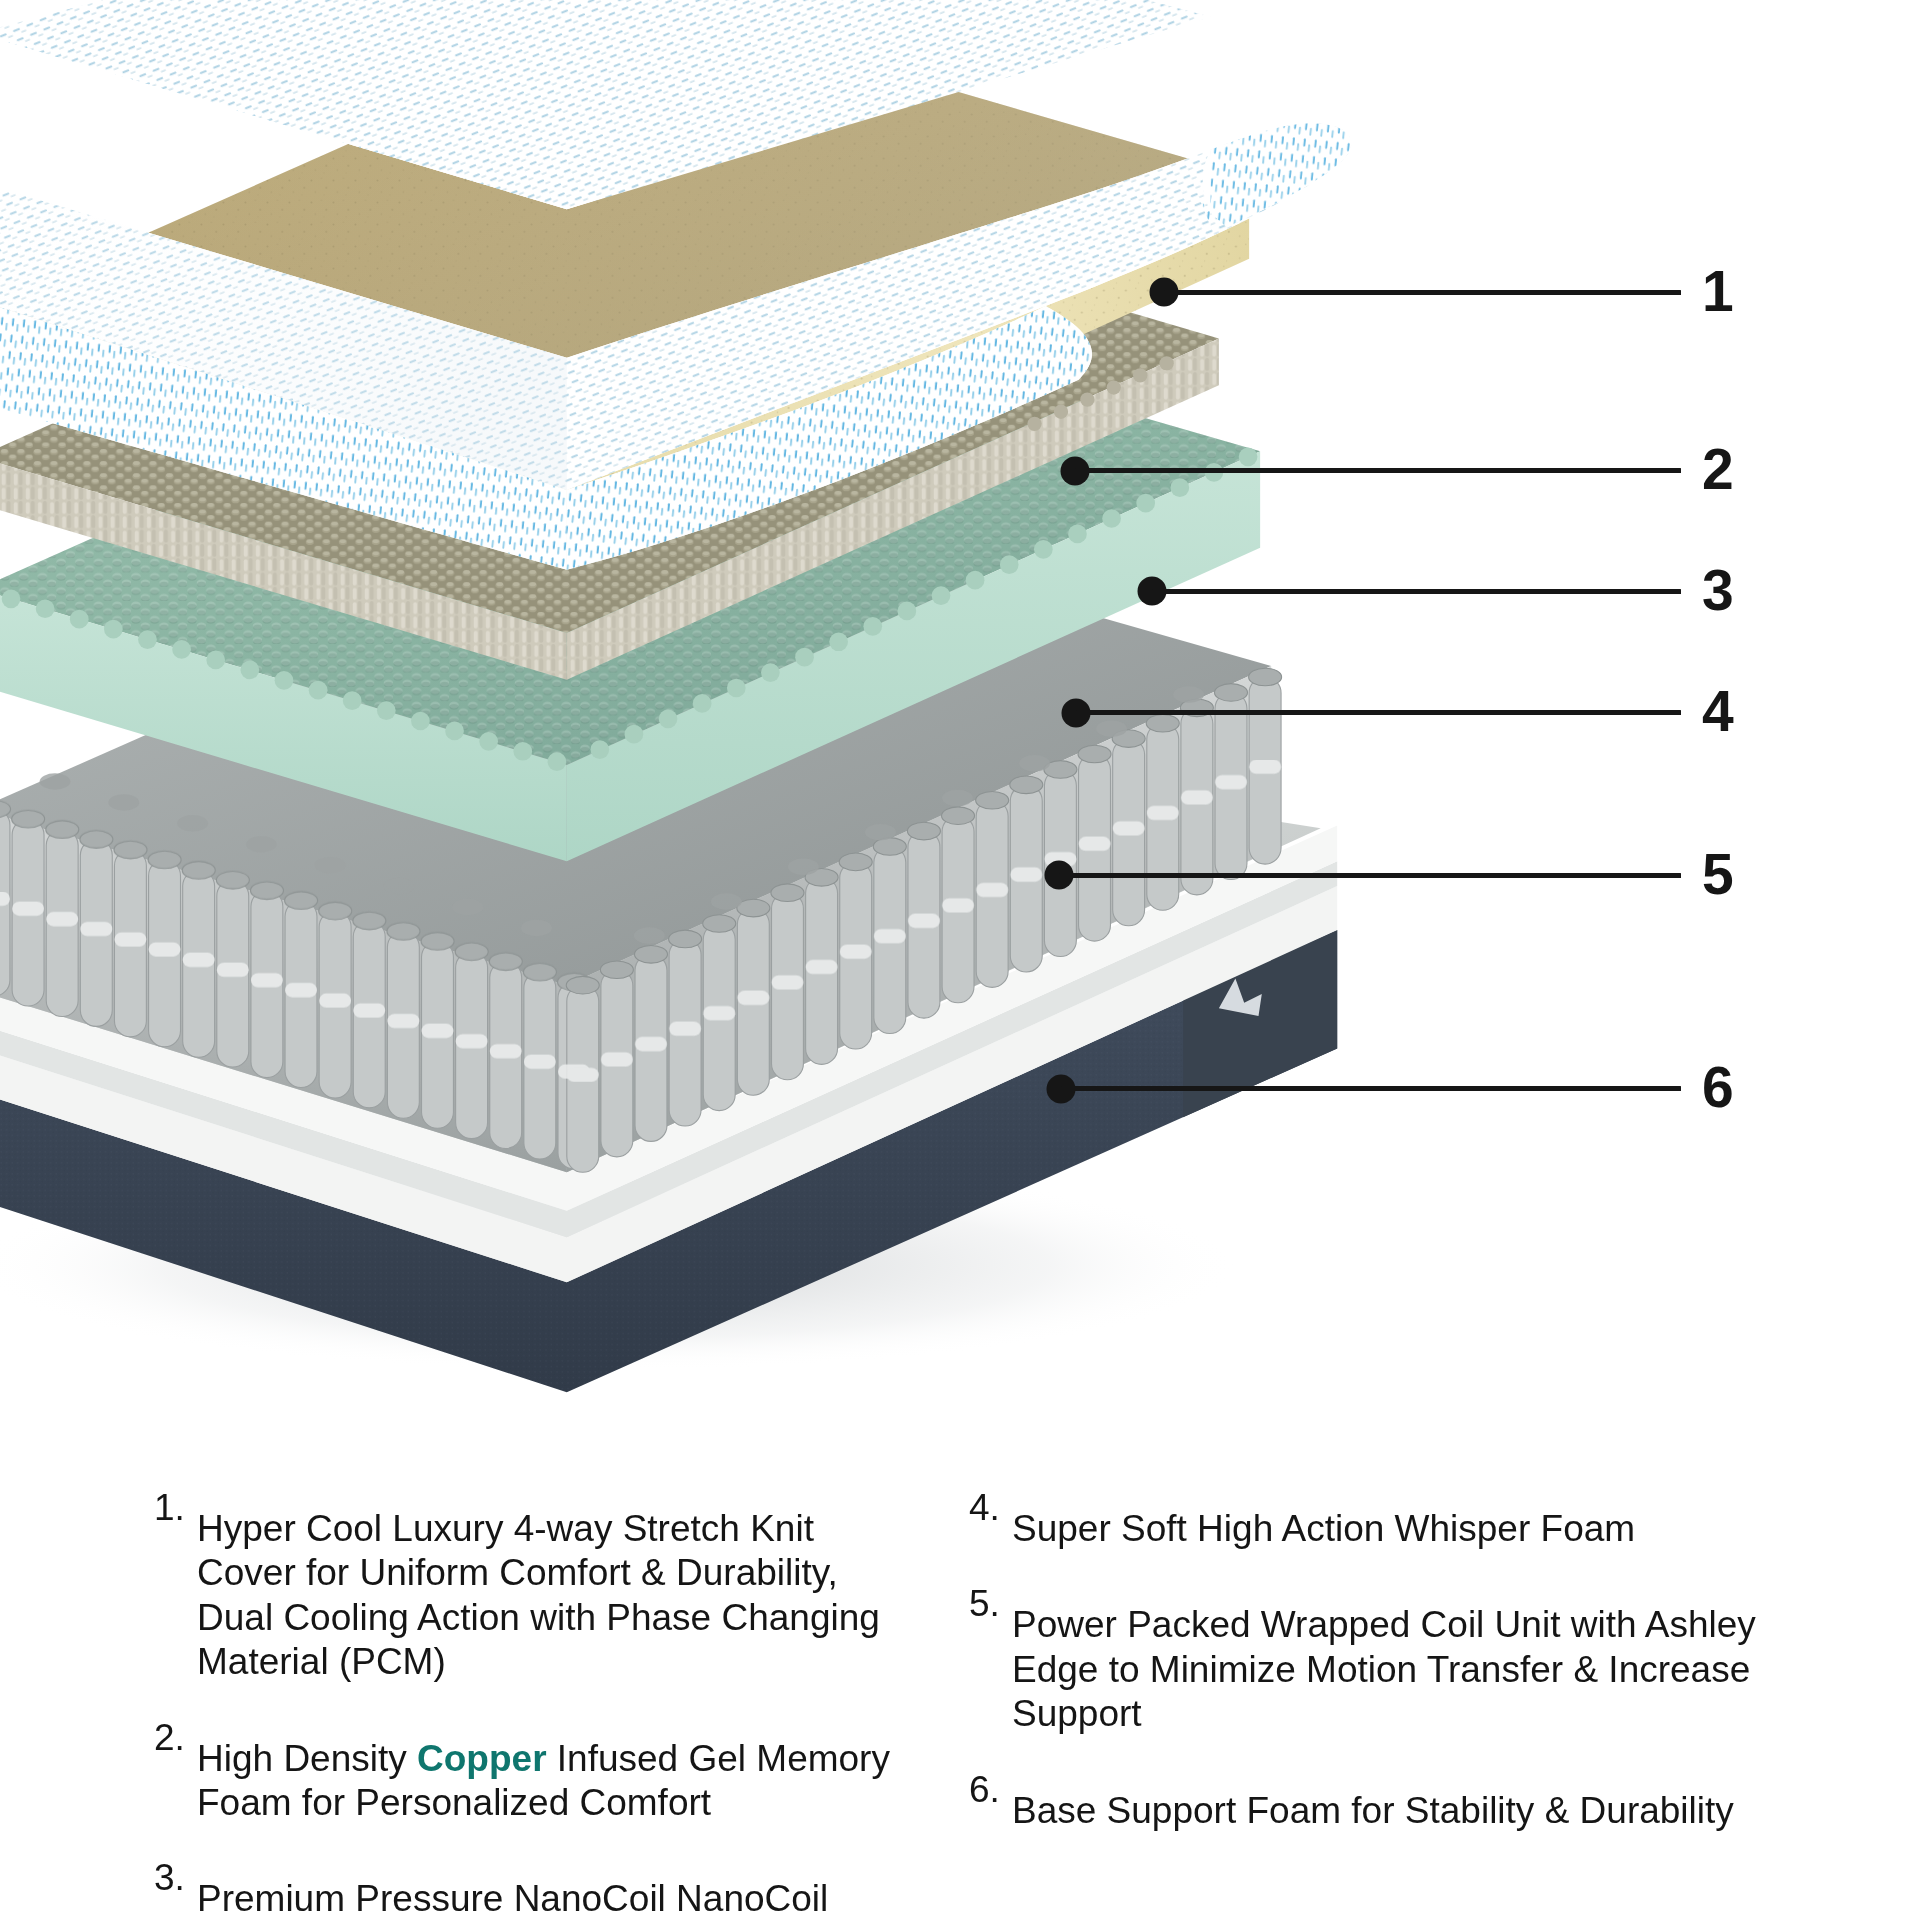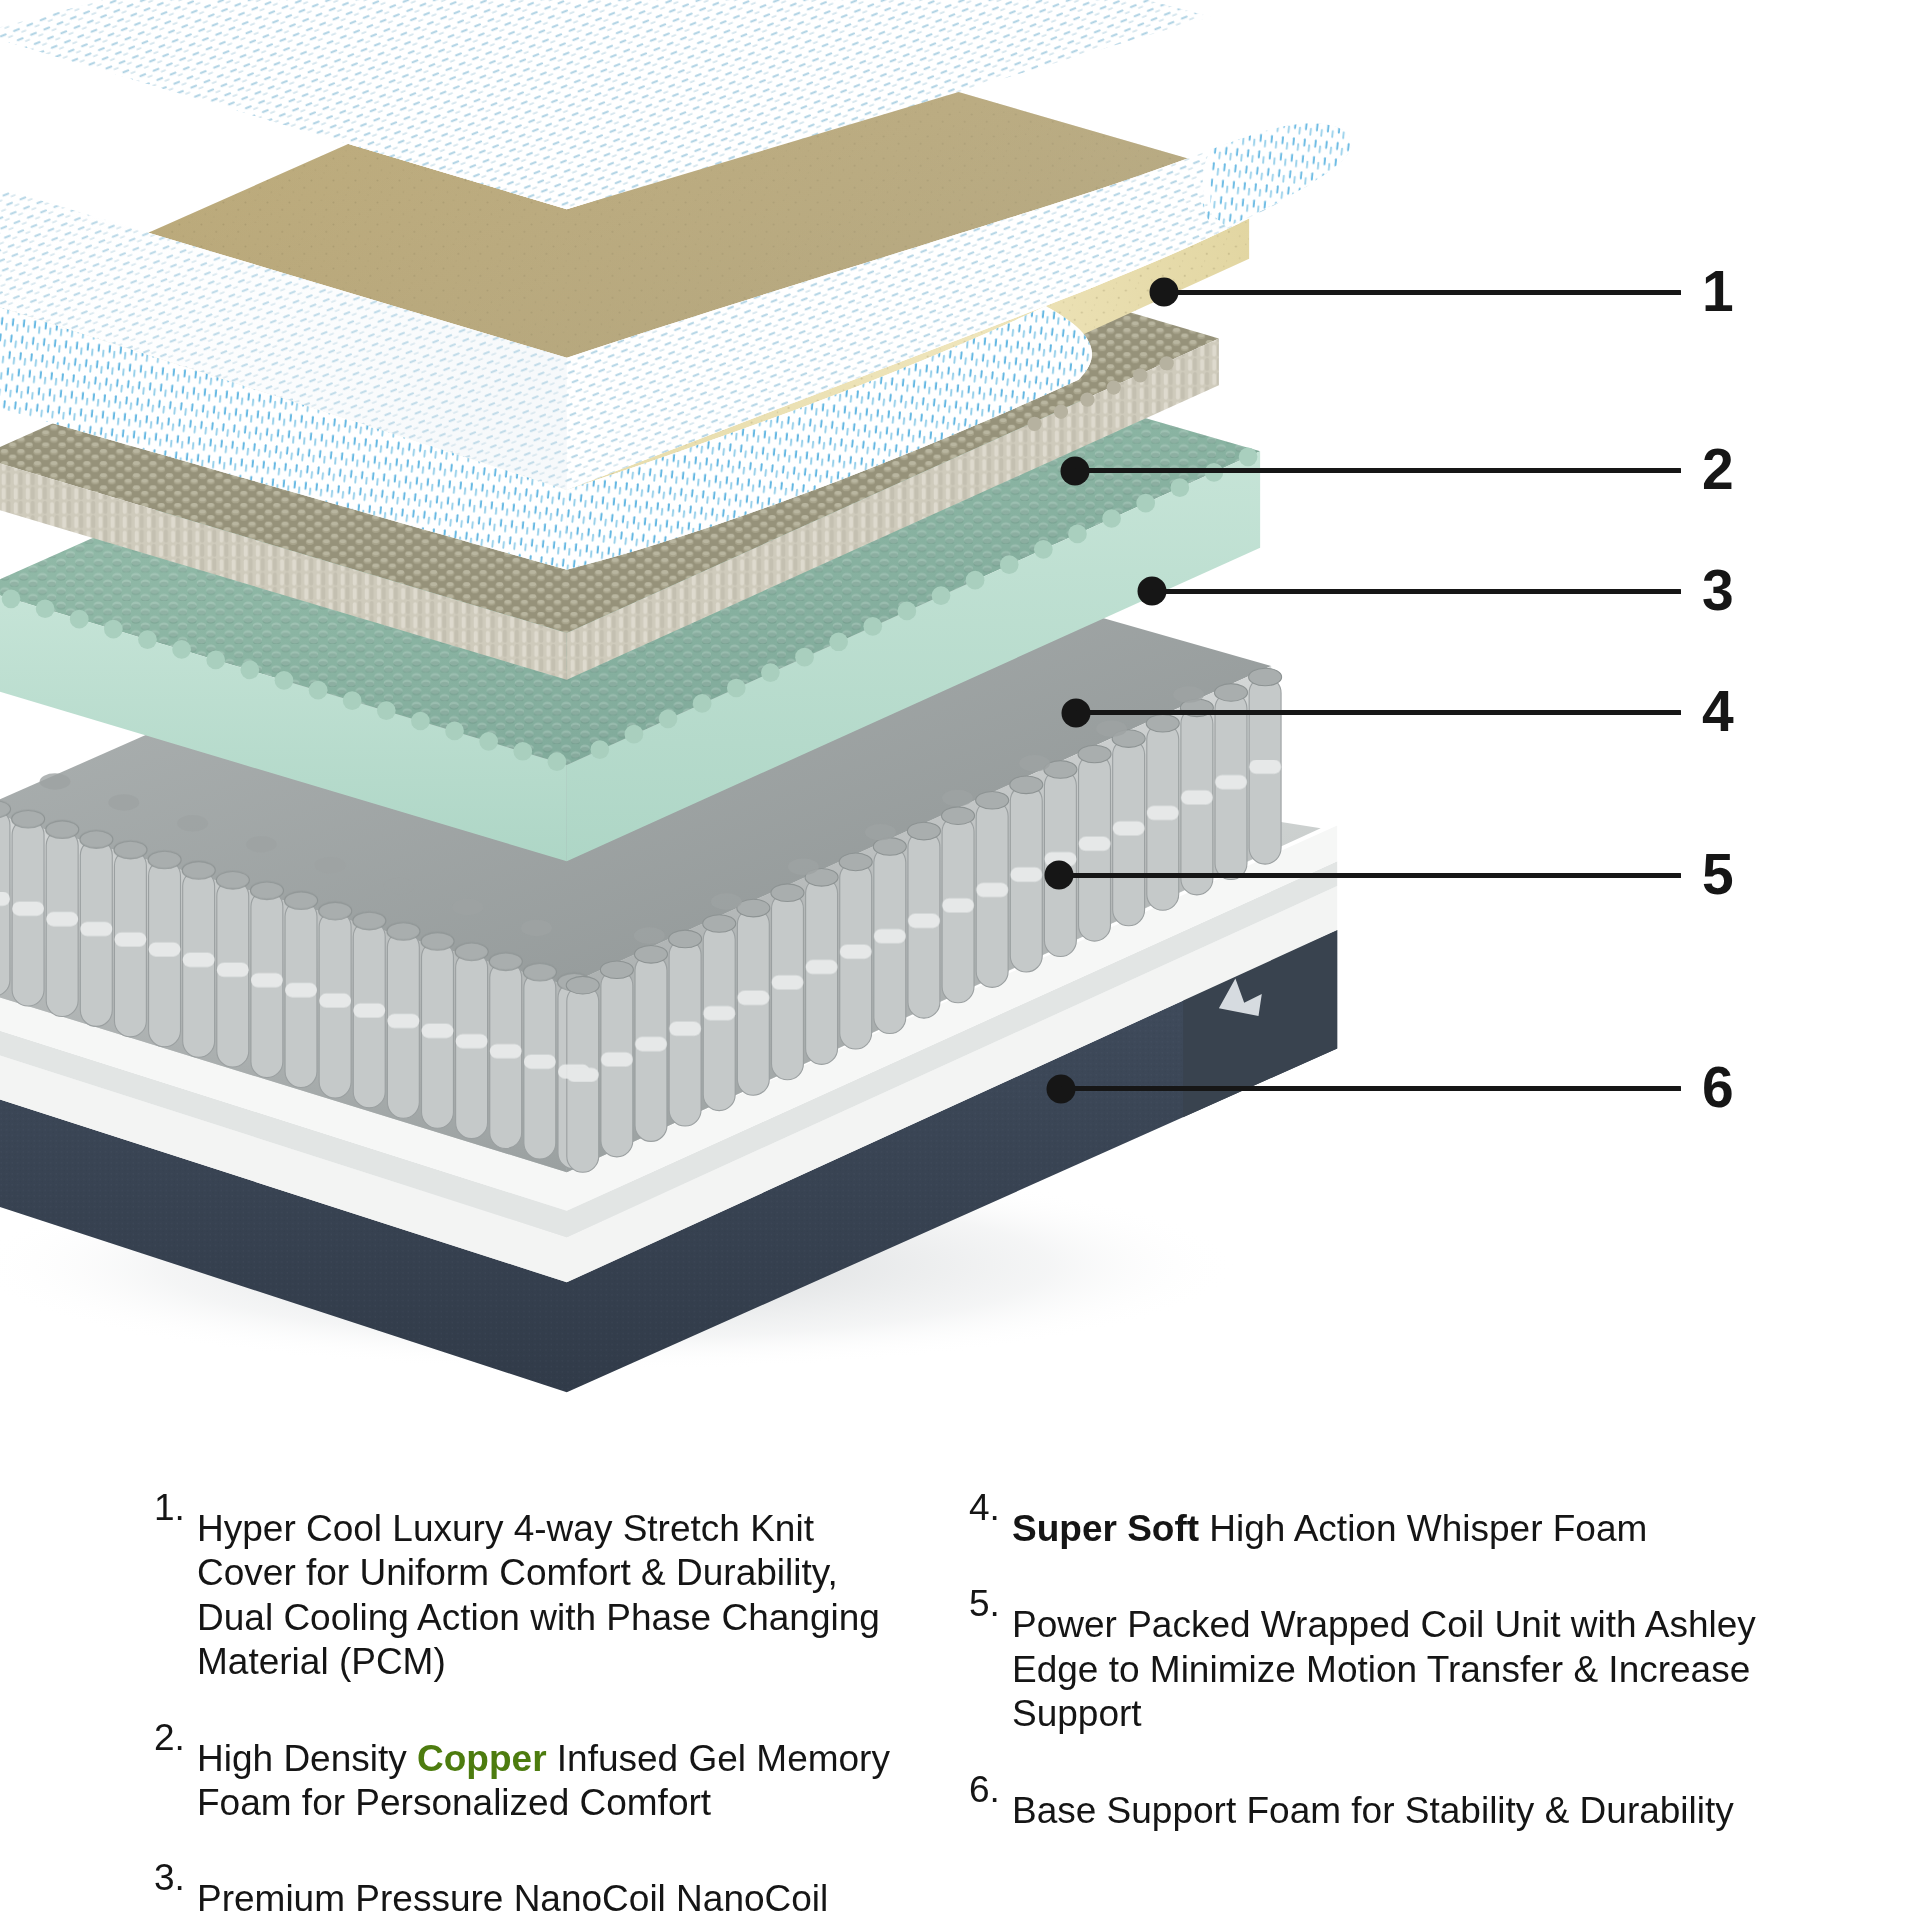--- a/index.html
+++ b/index.html
@@ -23,22 +23,22 @@
   #legend{position:absolute;left:0;top:1486px;width:1926px;height:440px;}
   .legend-col{position:absolute;top:0;}
   #col-left{left:154px;width:759px;}
   #col-right{left:969px;width:859px;}
 
   .legend-item{display:flex;margin-bottom:31px;}
   .legend-num{flex:0 0 auto;width:43px;font-size:37px;line-height:1.20;
               font-weight:400;color:#151515;}
   .legend-text{flex:1 1 auto;font-size:37px;line-height:1.20;
                font-weight:400;color:#151515;margin-top:21px;}
-  .legend-text b{font-weight:700;}
-  .copper{color:#4d7c0f;font-weight:700;}
+  .legend-text b{font-weight:400;}
+  .copper{color:#0f766e;font-weight:700;}
 </style>
 </head>
 <body>
 
 <div id="stage">
 
   <div id="diagram">
     <svg width="1926" height="1431" viewBox="0 0 3500 2600" xmlns="http://www.w3.org/2000/svg">
       <defs>
 

